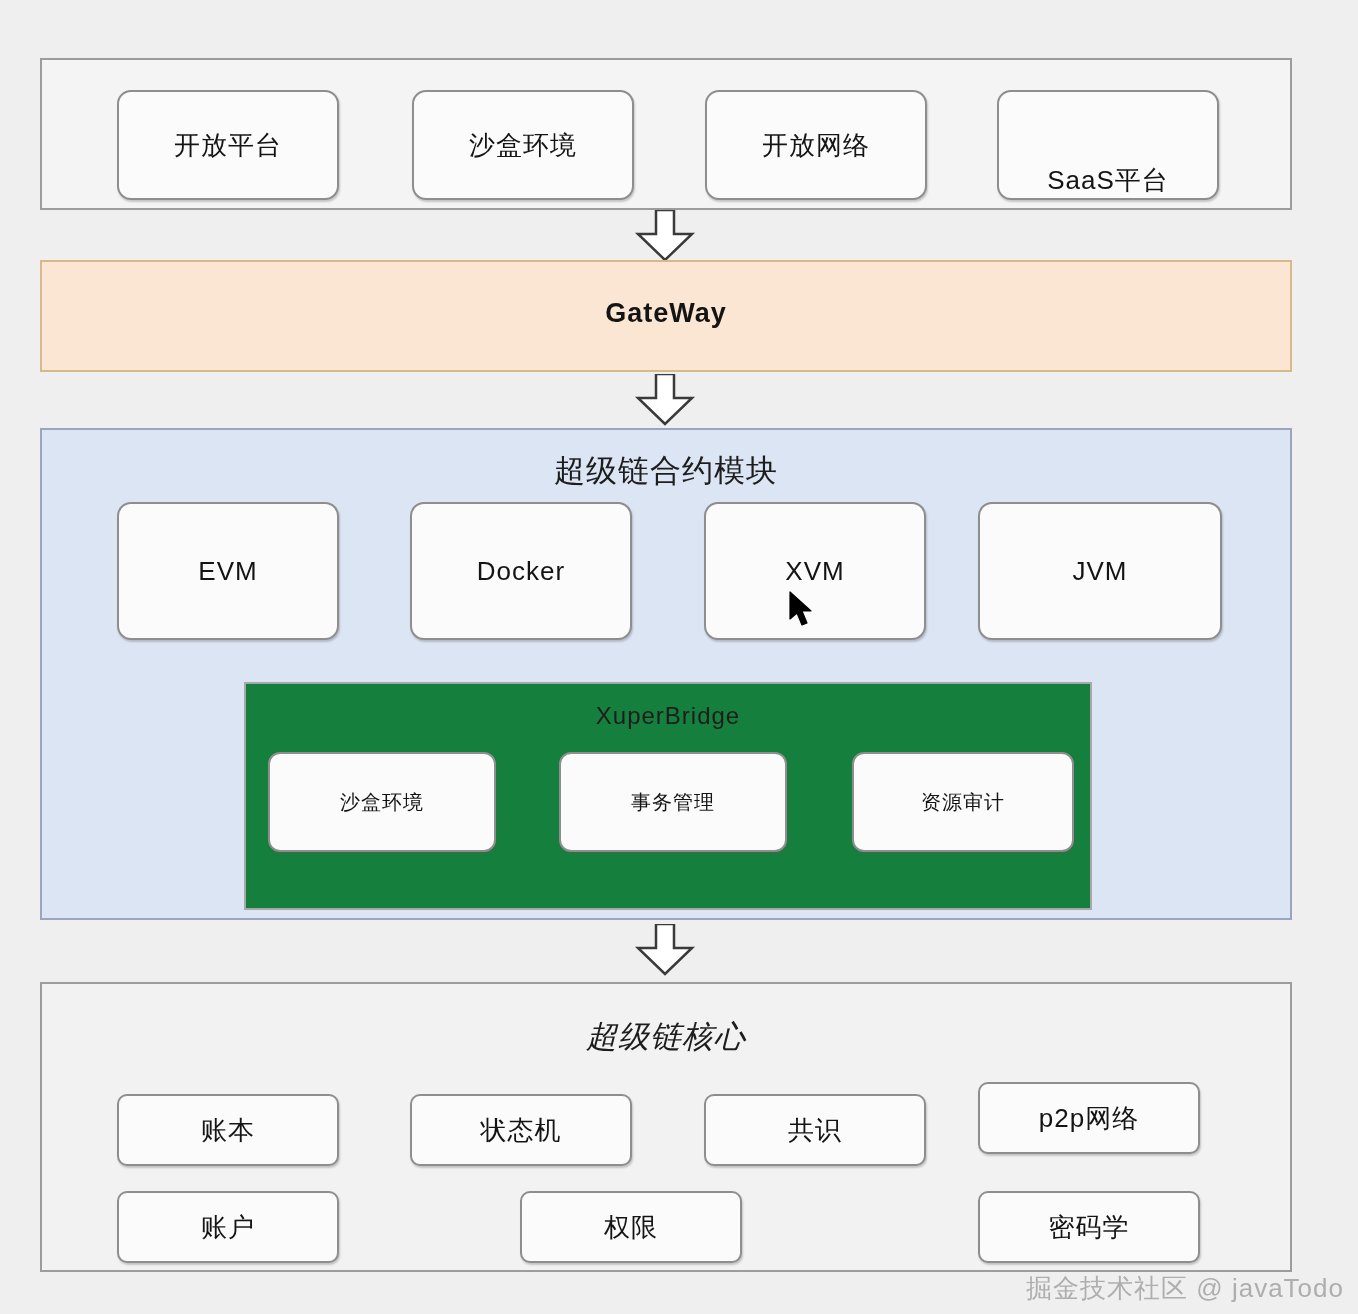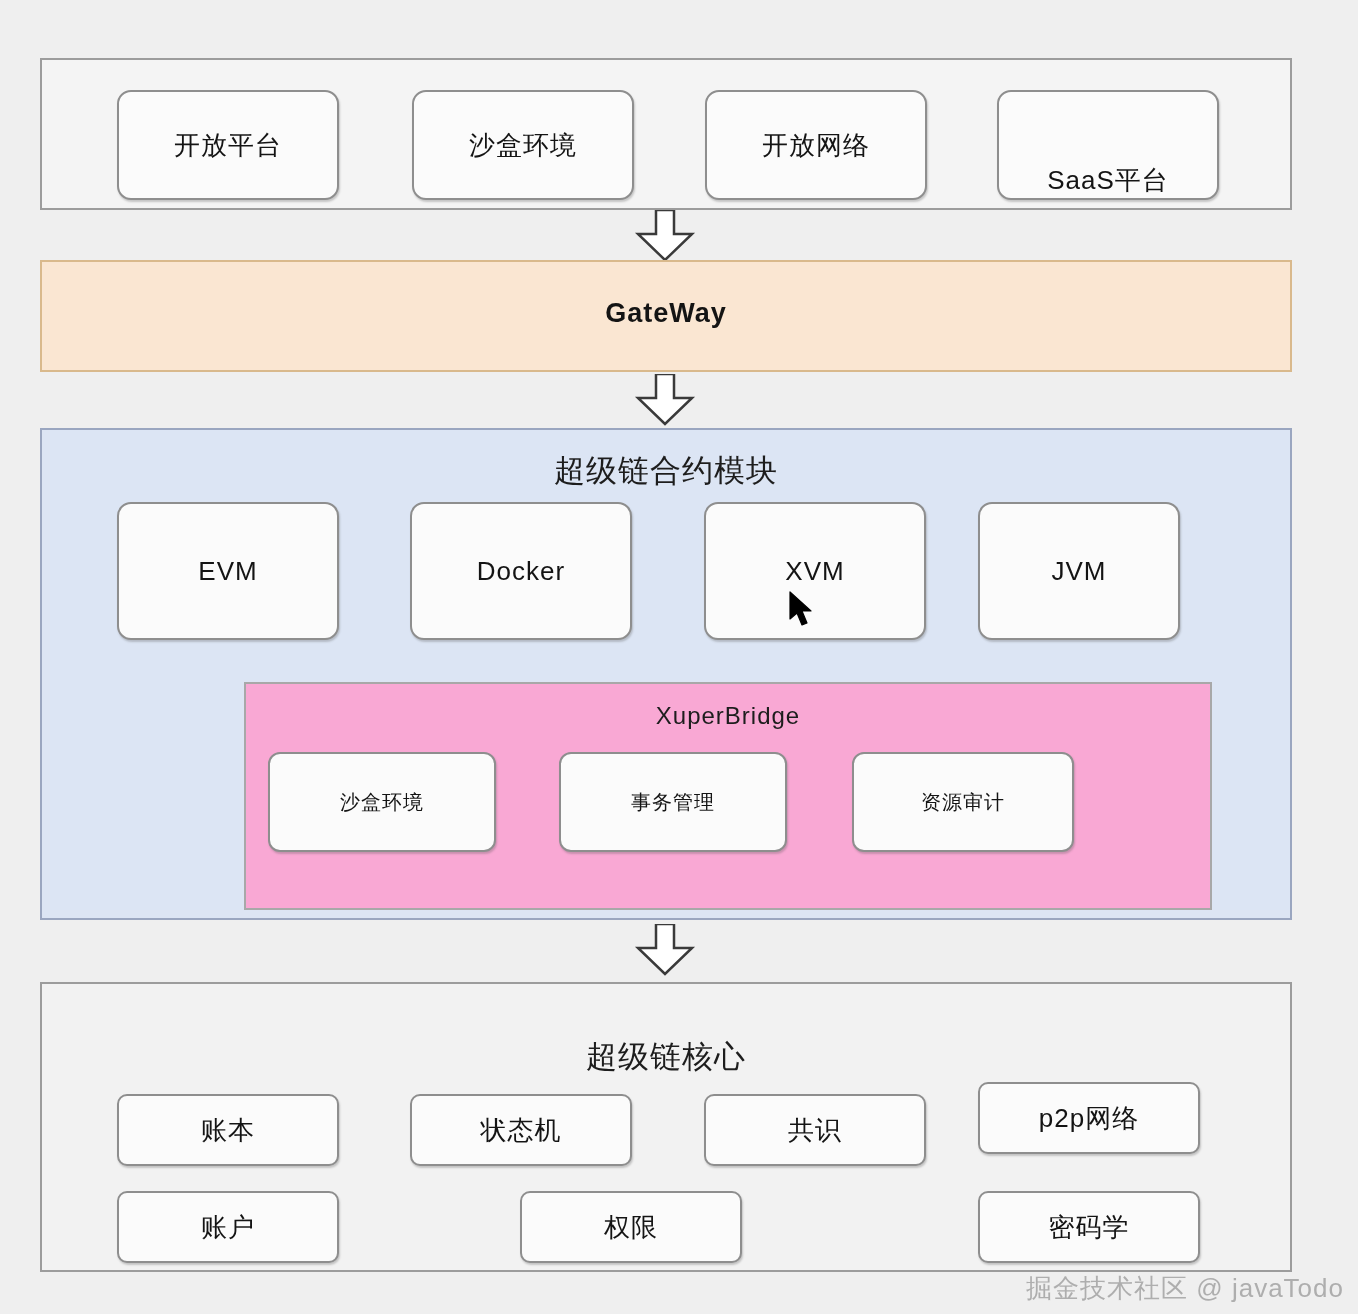--- a/index.html
+++ b/index.html
@@ -49,37 +49,37 @@
   }
   .panel-core {
     left: 40px; top: 982px;
     width: 1252px; height: 290px;
     background: #f2f2f2;
     border: 2px solid #9c9c9c;
   }
   .panel-bridge {
     position: absolute;
     left: 202px; top: 252px;
-    width: 968px; height: 228px;
-    background: #f9a8d4;
+    width: 848px; height: 228px;
+    background: #15803d;
     border: 2px solid #a8a8a8;
     box-sizing: border-box;
   }
 
   
   .panel-title {
     position: absolute;
     left: 0; right: 0;
     text-align: center;
     color: #1d1d1d;
     font-size: 31px;
     letter-spacing: 1px;
   }
   .title-contract { top: 20px; }
-  .title-core     { top: 52px; }
+  .title-core     { top: 32px; font-style: italic; }
   .title-bridge   { top: 18px; font-size: 24px; }
 
   
   .node {
     position: absolute;
     box-sizing: border-box;
     background: #fbfbfb;
     border: 2px solid #8e8e8e;
     border-radius: 14px;
     display: flex;
@@ -172,21 +172,21 @@
 
     <div class="node" style="left:75px; top:72px; width:222px; height:138px;">
       <span>EVM</span>
     </div>
     <div class="node" style="left:368px; top:72px; width:222px; height:138px;">
       <span>Docker</span>
     </div>
     <div class="node" style="left:662px; top:72px; width:222px; height:138px;">
       <span>XVM</span>
     </div>
-    <div class="node" style="left:936px; top:72px; width:202px; height:138px;">
+    <div class="node" style="left:936px; top:72px; width:244px; height:138px;">
       <span>JVM</span>
     </div>
 
     <div class="panel-bridge">
       <div class="panel-title title-bridge">XuperBridge</div>
 
       <div class="node small" style="left:22px; top:68px; width:228px; height:100px;">
         <span>沙盒环境</span>
       </div>
       <div class="node small" style="left:313px; top:68px; width:228px; height:100px;">

